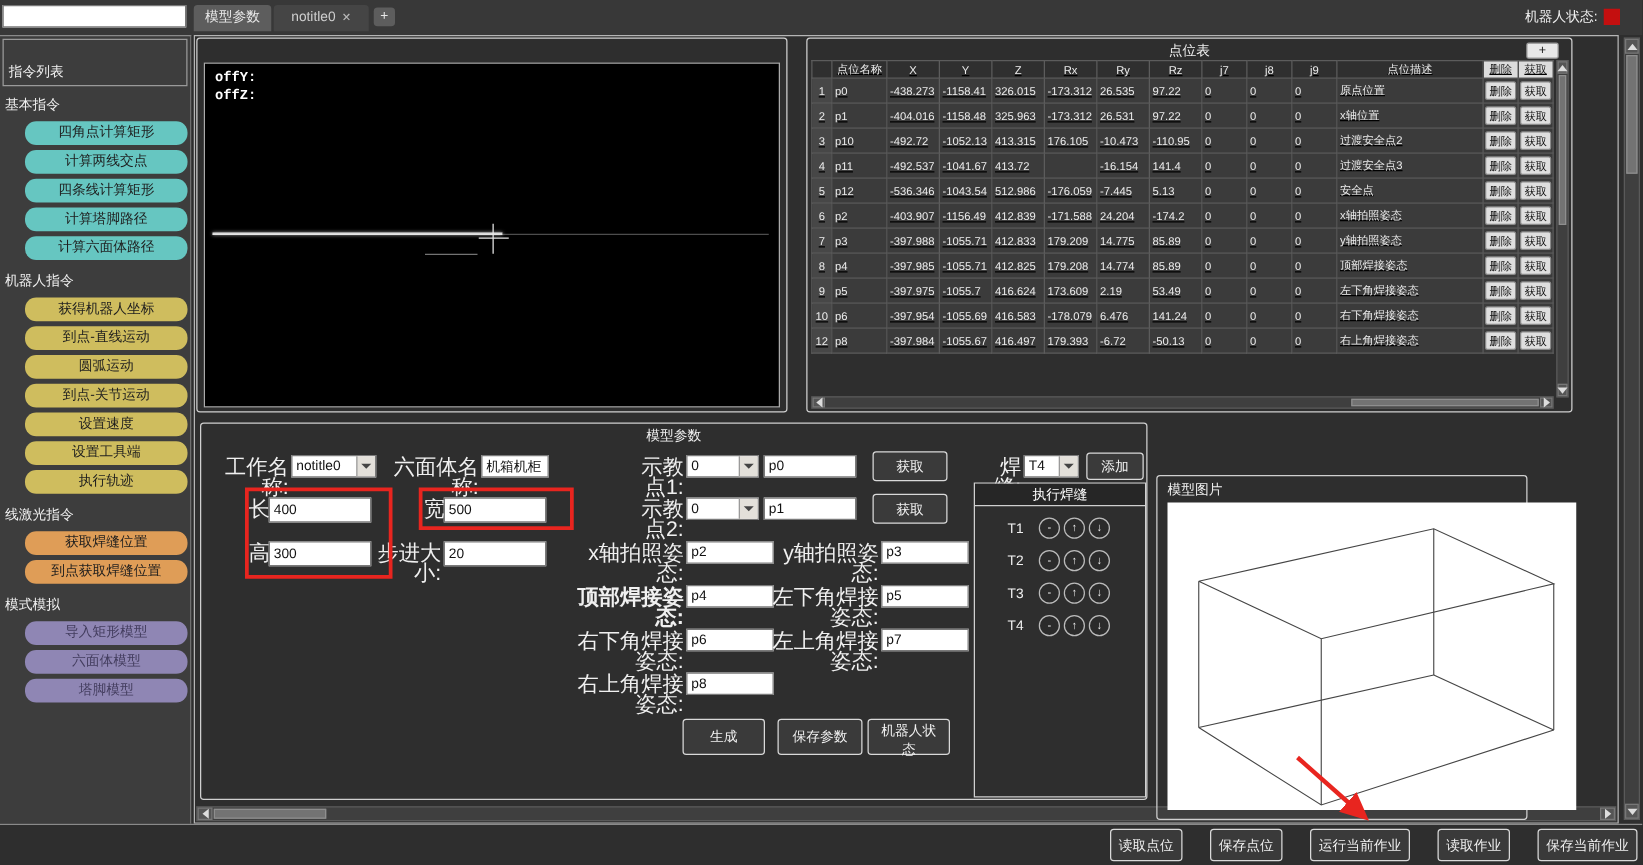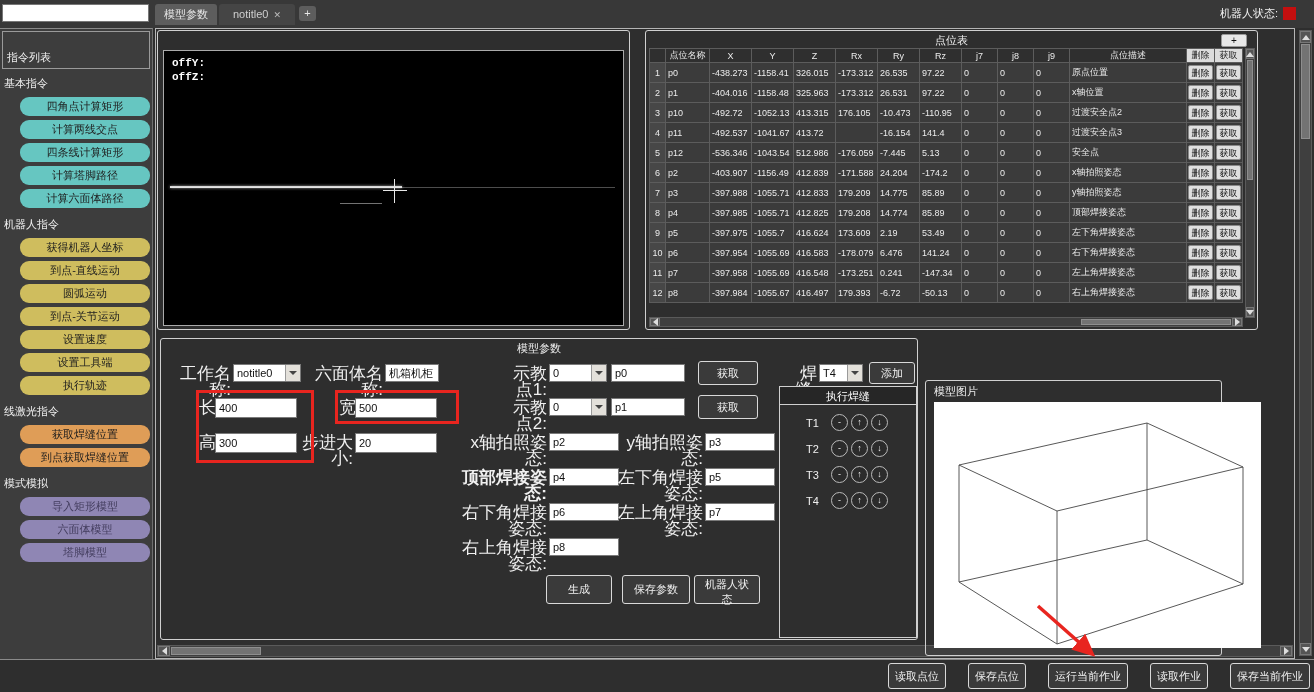--- a/index.html
+++ b/index.html
@@ -63,21 +63,21 @@
                 box-shadow:0 0 3px rgba(255,255,255,0.7);}
   .laser.dash{left:176px;top:152px;width:42px;height:1px;background:rgba(255,255,255,0.45);}
   .crosshair-h{position:absolute;left:219px;top:139px;width:24px;height:1px;background:#e8e8e8;}
   .crosshair-v{position:absolute;left:230px;top:128px;width:1px;height:24px;background:#e8e8e8;}
 
   
   .table-panel{left:645px;top:30px;width:613px;height:300px;}
   .pt-add-btn{position:absolute;right:10px;top:3px;width:26px;height:13px;background:#e8e8e8;
               border:1px solid #999;border-radius:2px;font-size:10px;line-height:10px;color:#111;padding:0;}
   .pt-wrap{position:absolute;left:3px;top:17px;right:14px;}
-  .pt-table{border-collapse:collapse;table-layout:fixed;width:100%;}
+  .pt-table{border-collapse:collapse;table-layout:fixed;width:100%;text-decoration:underline;}
   .pt-table th,.pt-table td{border:1px solid #5c5c5c;font-size:9px;color:#ececec;
        padding:0 2px;overflow:hidden;white-space:nowrap;text-align:left;}
   .pt-table th{height:13px;background:#2f2f2f;font-weight:normal;text-align:center;}
   .pt-table td{height:20px;background:#3b3b3b;}
   .pt-table td.idx{background:#474747;text-align:center;}
   th.c-idx{width:16px;} th.c-name{width:44px;} th.c-num{width:42px;}
   th.c-j{width:36px;} th.c-desc{width:auto;} th.c-btn{width:28px;background:#dcdcdc;color:#222;}
   td.btncell{padding:1px;}
   .rowbtn{width:100%;height:15px;font-size:9px;background:#dfdfdf;border:1px solid #8a8a8a;
           border-radius:2px;color:#111;padding:0;line-height:12px;}
@@ -373,36 +373,20 @@
             <td>-397.954</td>
             <td>-1055.69</td>
             <td>416.583</td>
             <td>-178.079</td>
             <td>6.476</td>
             <td>141.24</td>
             <td>0</td>
             <td>0</td>
             <td>0</td>
             <td>右下角焊接姿态</td>
-            <td class="btncell"><button class="rowbtn">删除</button></td>
-            <td class="btncell"><button class="rowbtn">获取</button></td>
-          </tr>
-          <tr>
-            <td class="idx">11</td>
-            <td>p7</td>
-            <td>-397.958</td>
-            <td>-1055.69</td>
-            <td>416.548</td>
-            <td>-173.251</td>
-            <td>0.241</td>
-            <td>-147.34</td>
-            <td>0</td>
-            <td>0</td>
-            <td>0</td>
-            <td>左上角焊接姿态</td>
             <td class="btncell"><button class="rowbtn">删除</button></td>
             <td class="btncell"><button class="rowbtn">获取</button></td>
           </tr>
           <tr>
             <td class="idx">12</td>
             <td>p8</td>
             <td>-397.984</td>
             <td>-1055.67</td>
             <td>416.497</td>
             <td>179.393</td>

